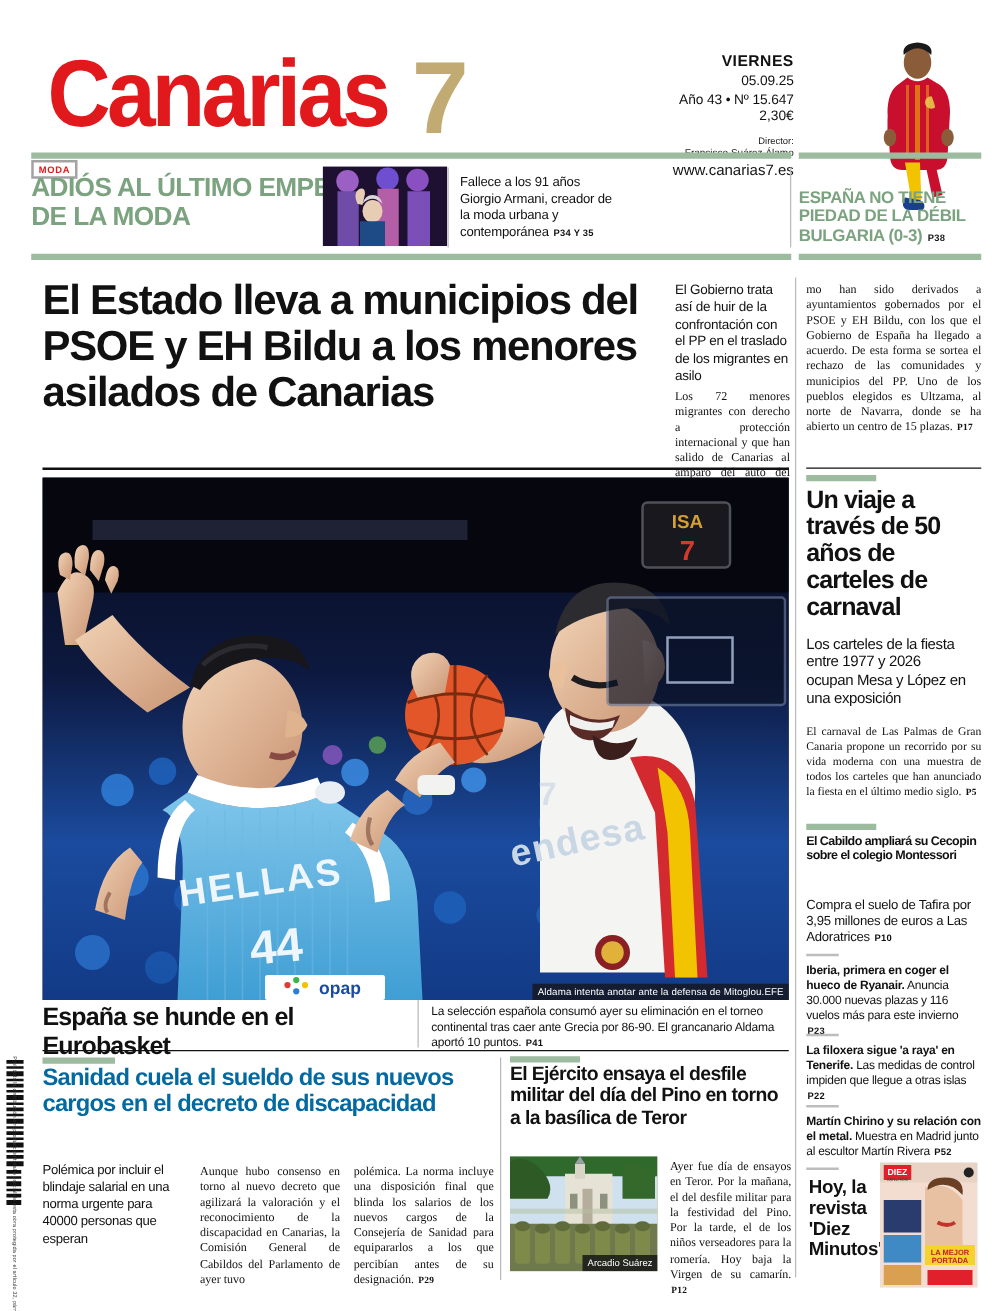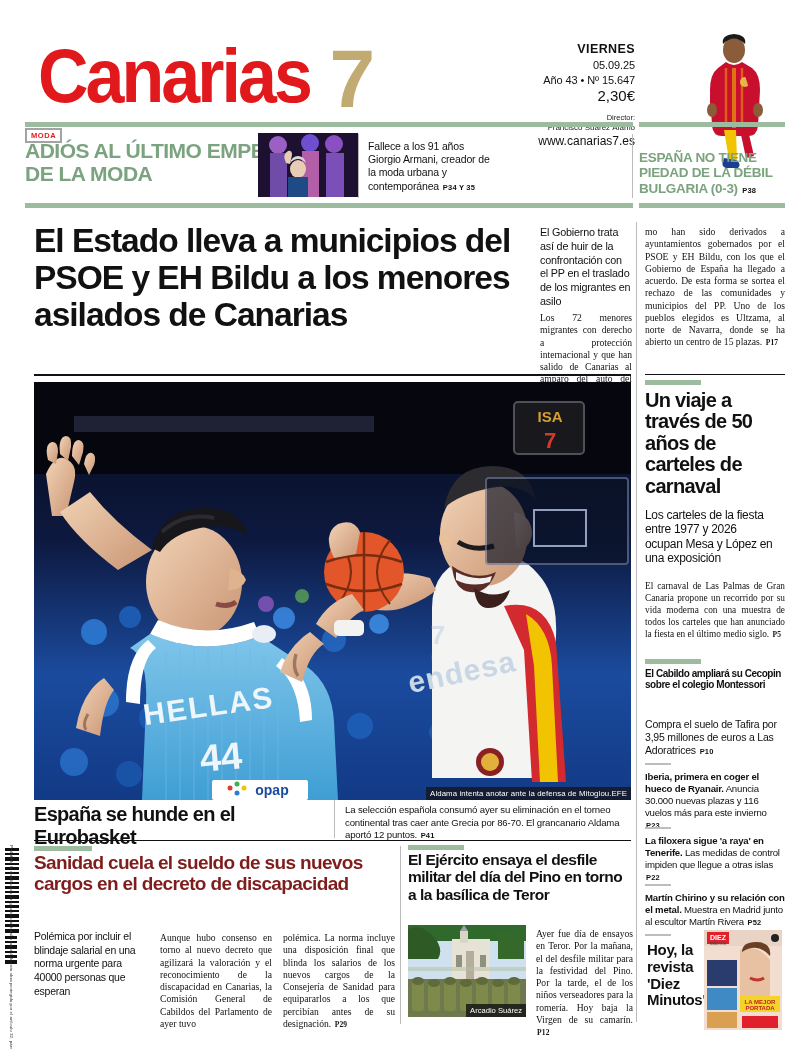--- a/index.html
+++ b/index.html
@@ -21,21 +21,21 @@
     transform: scaleX(0.92); transform-origin: left center;
   }
   .logo-seven {
     font-family:"Liberation Sans", sans-serif;
     font-weight:bold; font-size:82px; color:#c2ab72; line-height:1;
     display:inline-block; margin-left:-4px; vertical-align:top;
   }
   .dateblock { position:absolute; right:18px; top:42px; text-align:right; width:200px; }
   .dateblock .dayname { font-size:12.5px; font-weight:bold; color:#111; letter-spacing:.4px; }
   .dateblock .dline { font-size:11px; color:#111; margin-top:3px; letter-spacing:-.1px;}
-  .dateblock .price { font-size:15px; color:#111; margin-top:1px; }
+  .dateblock .price { font-size:11px; color:#111; margin-top:1px; }
   .dateblock .dirlabel { font-size:7.5px; color:#222; margin-top:9px; }
   .dateblock .dirname { font-size:8px; color:#222; margin-top:1px; }
   .dateblock .web { font-size:12px; font-weight:normal; color:#111; margin-top:2px; }
 
   
   .footballer { position:absolute; left:690px; top:30px; width:92px; height:142px; overflow:hidden;}
 
   
   .topstrip { position:absolute; left:0; top:124px; width:799px; height:82px; }
   .moda-tag {
@@ -125,21 +125,21 @@
   .revista-label {
     position:absolute; left:647px; top:942px; width:54px;
     font-size:15px; font-weight:bold; color:#111; line-height:1.12; letter-spacing:-.3px;
   }
   .revista-photo { position:absolute; left:704px; top:930px; width:78px; height:100px;
                    overflow:hidden; background:#ddd; }
 
   
   .san-head {
     position:absolute; left:34px; top:853px; width:370px;
-    font-size:19px; font-weight:bold; color:#7f1d1d; line-height:1.1; letter-spacing:-.65px;
+    font-size:19px; font-weight:bold; color:#0369a1; line-height:1.1; letter-spacing:-.65px;
   }
   .san-sub {
     position:absolute; left:34px; top:930px; width:112px;
     font-size:10.5px; color:#111; line-height:1.3; letter-spacing:-.25px;
   }
   .san-b1 { position:absolute; left:160px; top:932px; width:112px; }
   .san-b2 { position:absolute; left:283px; top:932px; width:112px; }
 
   
   .ej-head {
@@ -385,21 +385,21 @@
       <rect x="0" y="0" width="597" height="418" fill="none"></rect>
     </svg>
     <div class="photo-credit">
       <span>Aldama intenta anotar ante la defensa de Mitoglou.</span><span>EFE</span>
     </div>
   </div>
 
   <div class="sport-head">España se hunde en el Eurobasket</div>
   <div class="vsep" style="left:334px; top:800px; height:38px;"></div>
   <div class="sport-sub">
-    <span>La selección española consumó ayer su eliminación en el torneo continental tras caer ante Grecia por 86-70. El grancanario Aldama aportó 12 puntos.</span>
+    <span>La selección española consumó ayer su eliminación en el torneo continental tras caer ante Grecia por 86-90. El grancanario Aldama aportó 10 puntos.</span>
     <span class="pref">P41</span>
   </div>
   <div class="blk-rule" style="left:34px; top:840px; width:597px;"></div>
 
   <div class="vsep" style="left:636px; top:222px; height:800px;"></div>
   <div class="blk-rule" style="left:645px; top:374px; width:140px; background:#111;"></div>
   <div class="green-rule" style="left:645px; top:380px; width:56px;"></div>
 
   <div class="rail-head1">Un viaje a través de 50 años de carteles de carnaval</div>
   <div class="rail-sub1">Los carteles de la fiesta entre 1977 y 2026 ocupan Mesa y López en una exposición</div>

